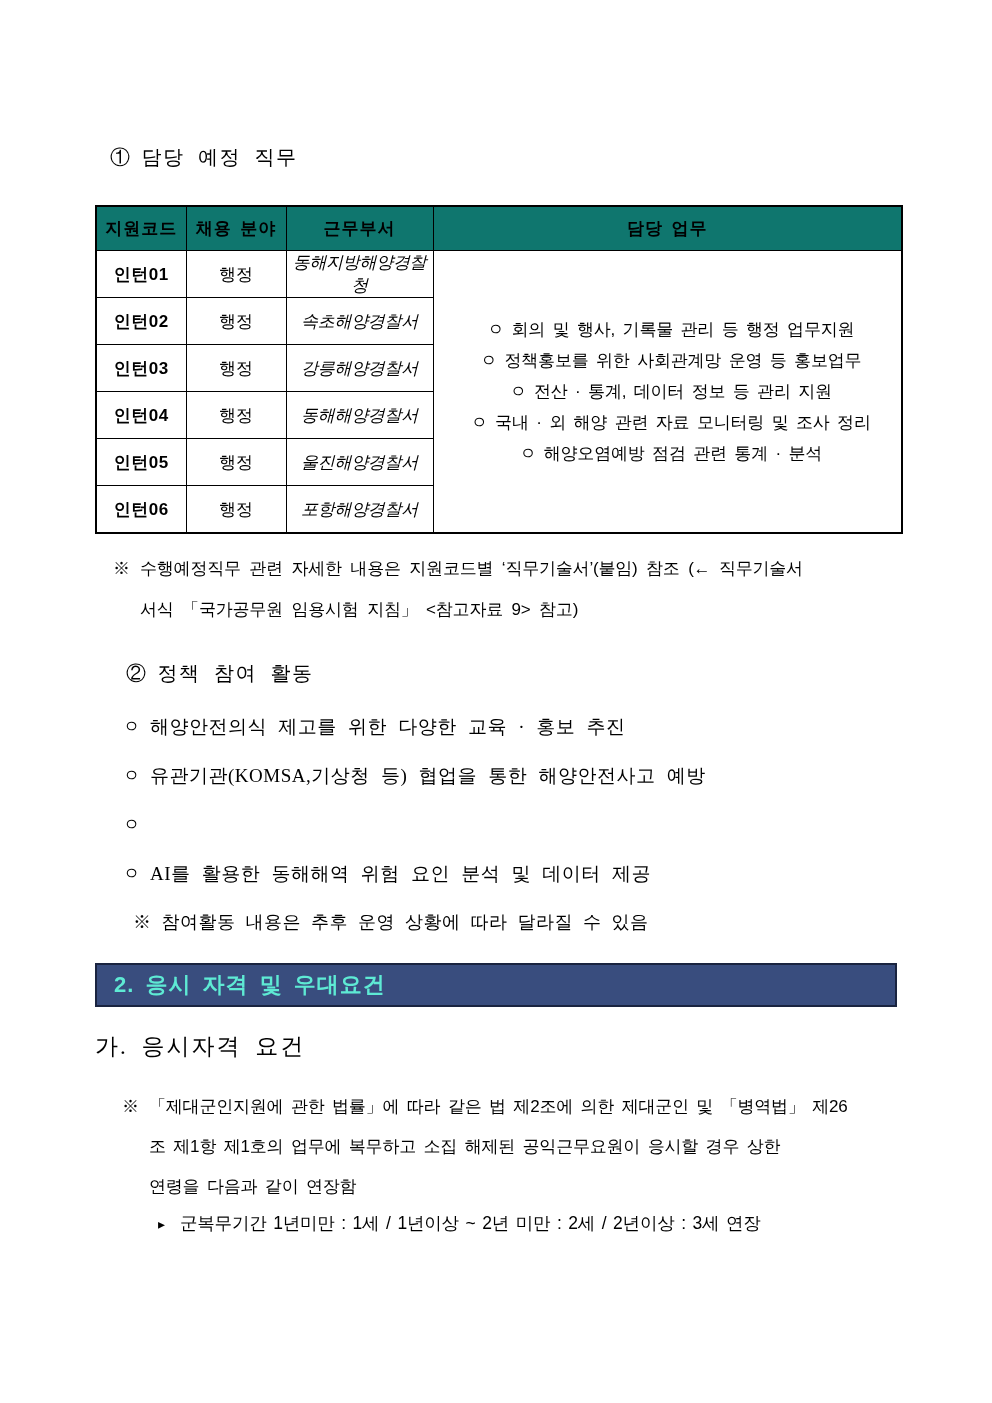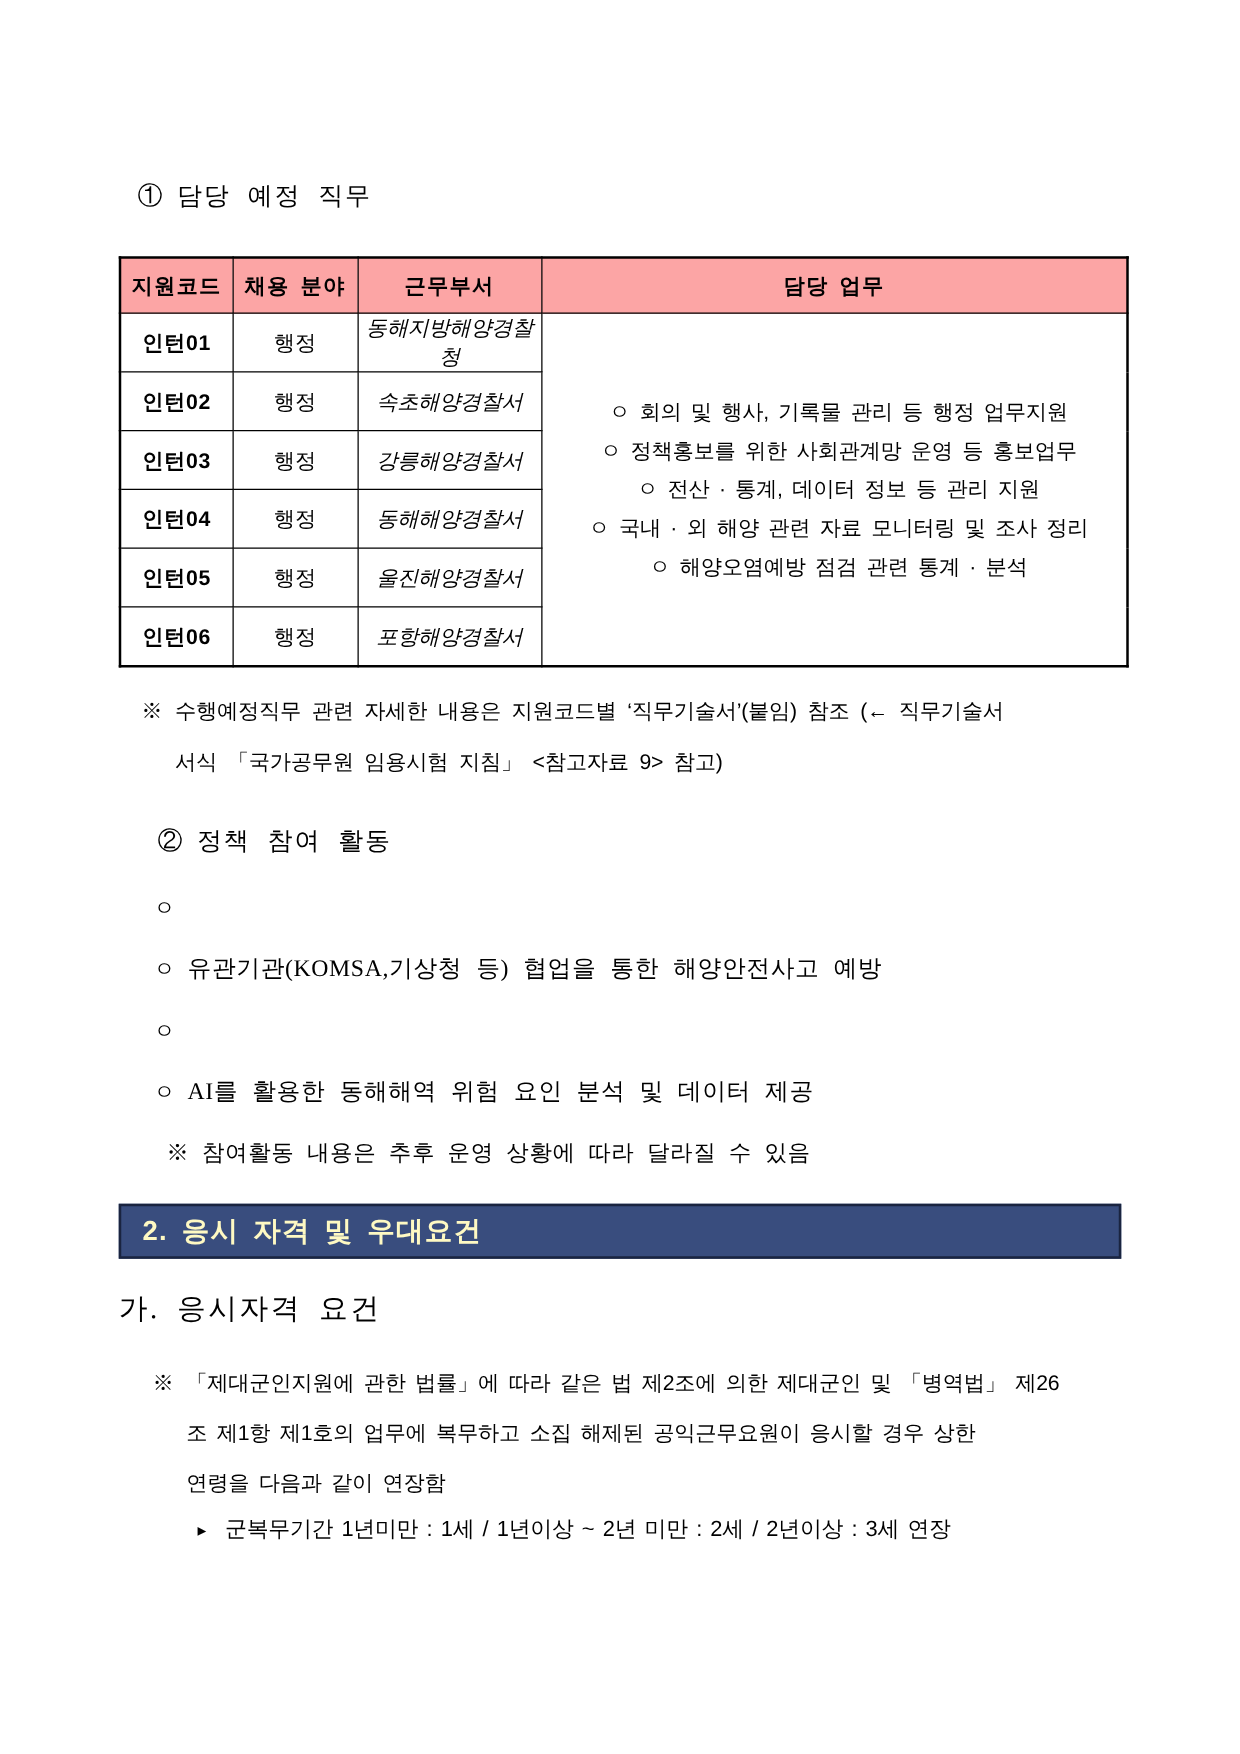--- a/index.html
+++ b/index.html
@@ -20,21 +20,21 @@
   .sub-head .num{margin-right:10px;}
 
   
   table.job{
     border-collapse:collapse;table-layout:fixed;margin-top:33px;
     width:806px;border:2px solid #000;
     font-family:"Liberation Sans", sans-serif;
   }
   table.job th,table.job td{border:1px solid #000;text-align:center;vertical-align:middle;padding:0;}
   table.job thead th{
-    background:#fca5a5;height:43px;font-size:17px;font-weight:bold;
+    background:#0f766e;height:43px;font-size:17px;font-weight:bold;
     letter-spacing:1px;word-spacing:3px;color:#000;
   }
   table.job tbody td{height:46px;font-size:17px;}
   td.cell-code{font-weight:bold;letter-spacing:.5px;}
   td.cell-dept{font-size:16px;letter-spacing:-.3px;font-style:italic;}
   td.cell-duties{text-align:left;vertical-align:middle;}
   .duty-line{font-size:17px;line-height:31px;padding-left:7px;letter-spacing:-.2px;word-spacing:3px;white-space:nowrap;}
 
   
   .hang{display:flex;align-items:flex-start;}
@@ -47,21 +47,21 @@
   .bullets{margin-top:24px;}
   .bullet{display:flex;margin-left:28px;margin-top:19px;font-size:19px;line-height:30px;letter-spacing:.5px;word-spacing:6px;}
   .bullet:first-child{margin-top:0;}
   .bullet .marker{flex:0 0 27px;font-size:17px;}
   .note2{margin-top:19px;margin-left:38px;font-size:18px;line-height:28px;letter-spacing:.5px;word-spacing:5px;}
   .note2 .marker{margin-right:10px;}
 
   
   .banner{
     margin-top:27px;box-sizing:border-box;width:802px;height:44px;
-    background:#394d7e;border:2px solid #1a2440;color:#fef9c3;
+    background:#394d7e;border:2px solid #1a2440;color:#5eead4;
     font-family:"Liberation Sans", sans-serif;font-weight:bold;font-size:22px;
     line-height:40px;padding-left:17px;letter-spacing:1px;word-spacing:4px;
   }
 
   
   .sec-a{margin-top:26px;font-size:23px;letter-spacing:2px;word-spacing:6px;line-height:28px;}
   .item-age{margin-top:12px;margin-left:10px;font-size:19px;letter-spacing:.2px;word-spacing:4px;line-height:28px;white-space:nowrap;}
   .item-age .num{margin-right:8px;}
   .arrow-line{display:flex;margin-top:2px;margin-left:63px;font-size:17.5px;line-height:28px;letter-spacing:-.2px;word-spacing:2px;}
   .arrow-line .marker{flex:0 0 22px;font-size:14px;padding-top:1px;}
@@ -141,20 +141,21 @@
       </span>
     </div>
 
     <div class="serif sub-head" style="margin-top:28px;margin-left:31px;">
       <span class="num">②</span><span>정책 참여 활동</span>
     </div>
 
     <div class="serif bullets">
       <div class="bullet">
         <span class="marker">ㅇ</span>
+        <span>해양안전의식 제고를 위한 다양한 교육 · 홍보 추진</span>
       </div>
       <div class="bullet">
         <span class="marker">ㅇ</span>
         <span>유관기관(KOMSA,기상청 등) 협업을 통한 해양안전사고 예방</span>
       </div>
       <div class="bullet">
         <span class="marker">ㅇ</span>
       </div>
       <div class="bullet">
         <span class="marker">ㅇ</span>

